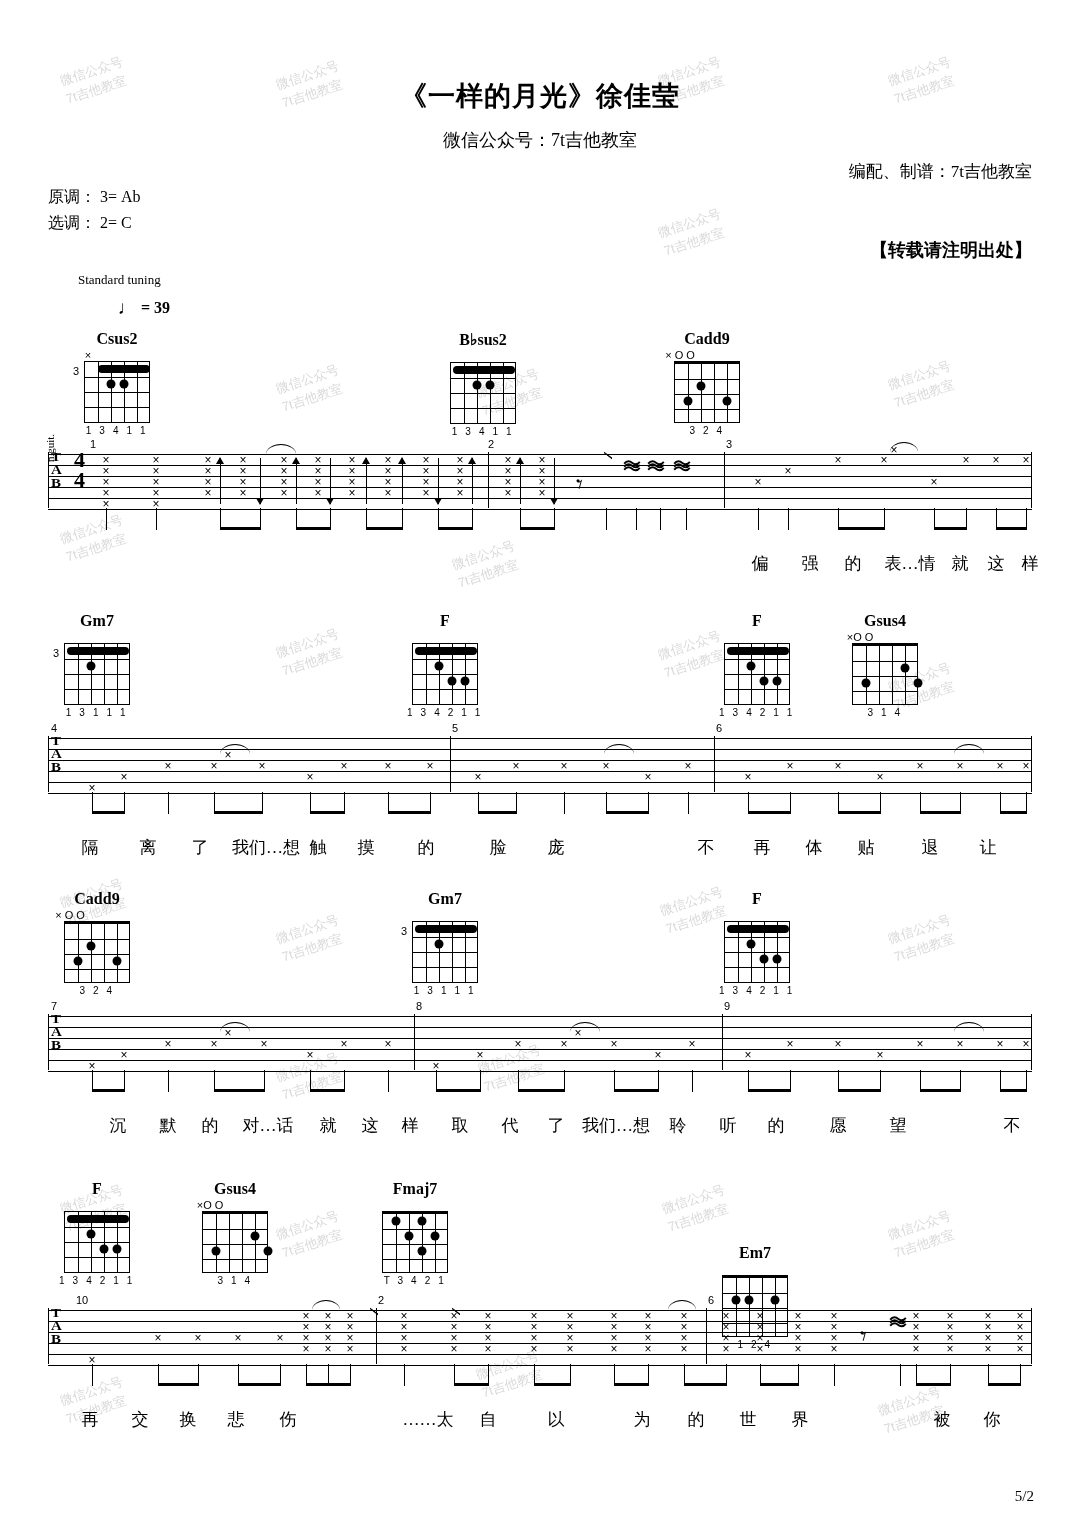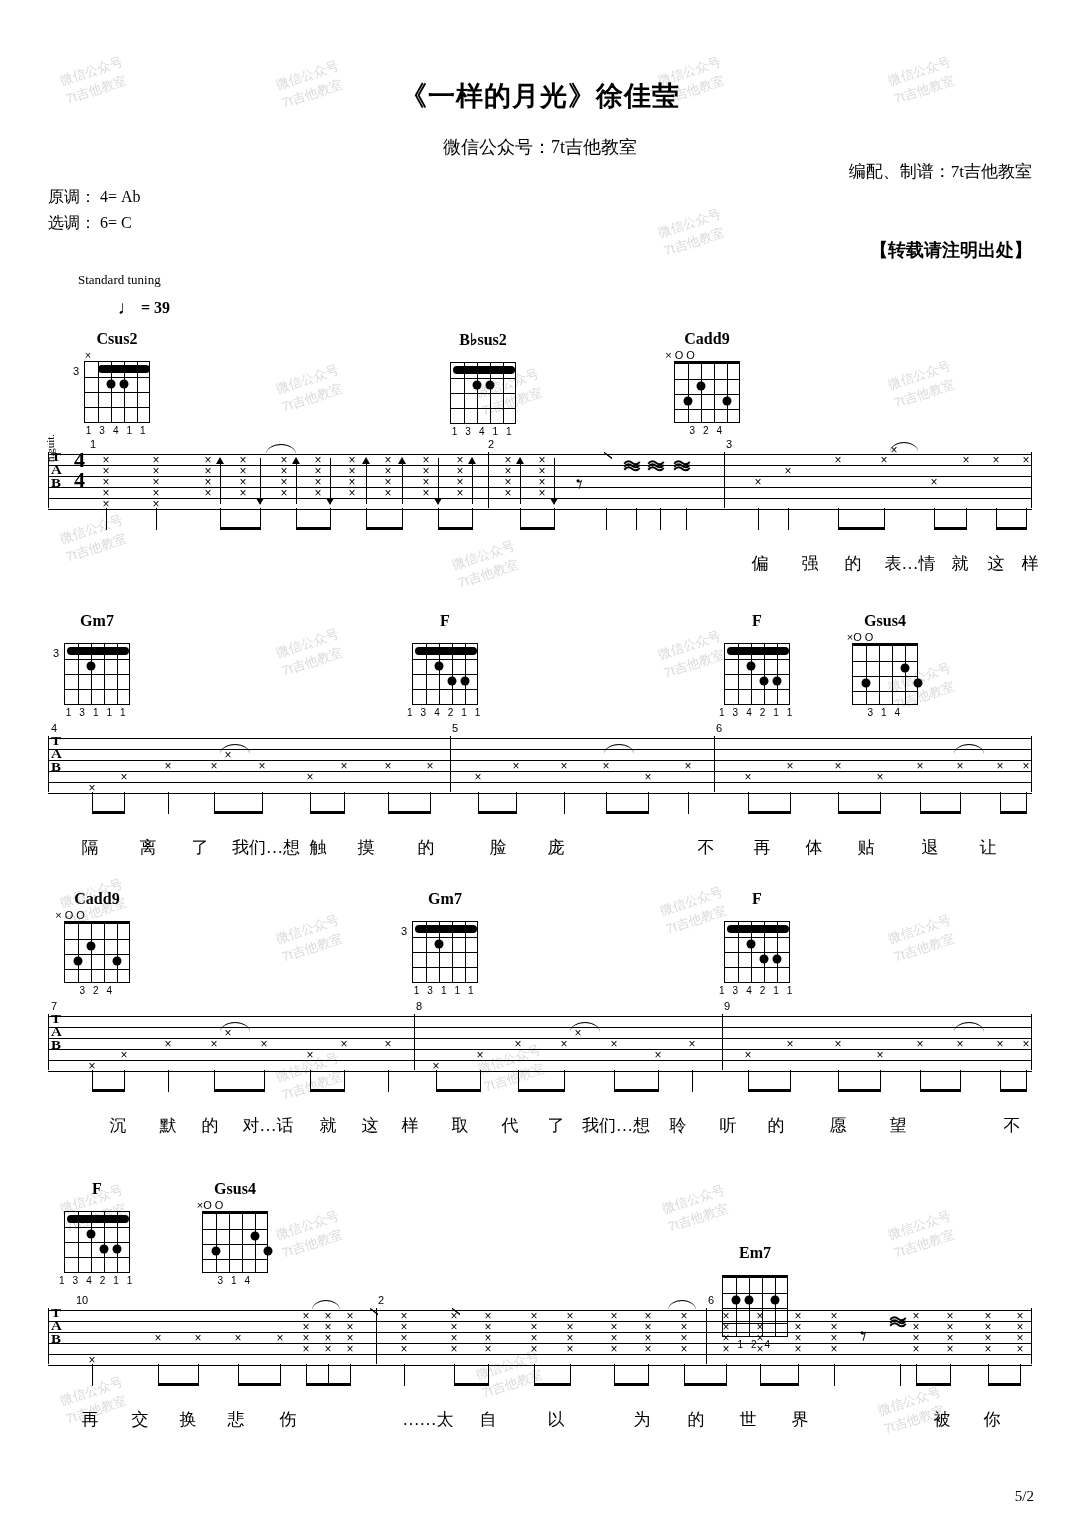--- a/index.html
+++ b/index.html
@@ -47,21 +47,20 @@
     font-weight: 700;
     letter-spacing: 1px;
   }
   .subtitle {
     position: absolute;
     top: 128px;
     left: 0;
     width: 1080px;
     text-align: center;
     font-size: 18px;
-    margin-top: 7px;
   }
   .credit {
     position: absolute;
     top: 160px;
     right: 48px;
     font-size: 17px;
   }
   .repost {
     position: absolute;
     top: 238px;
@@ -356,22 +355,22 @@
   <div class="wm" style="left:890px; top:1216px;">微信公众号<br>7t吉他教室</div>
   <div class="wm" style="left:62px; top:1382px;">微信公众号<br>7t吉他教室</div>
   <div class="wm" style="left:478px; top:1356px;">微信公众号<br>7t吉他教室</div>
   <div class="wm" style="left:880px; top:1392px;">微信公众号<br>7t吉他教室</div>
 
   <div class="title">《一样的月光》徐佳莹</div>
   <div class="subtitle">微信公众号：7t吉他教室</div>
   <div class="credit">编配、制谱：7t吉他教室</div>
   <div class="repost">【转载请注明出处】</div>
   <div class="keys">
-    <div>原调：  4= Ab</div>
-    <div>选调：  6= C</div>
+    <div>原调：  3= Ab</div>
+    <div>选调：  2= C</div>
   </div>
   <div class="tuning">Standard tuning</div>
   <div class="tempo">
     <span class="note">♩</span>
     <span>= 39</span>
   </div>
   <div class="nguit">n.guit.</div>
   <div class="pageno">5/2</div>
 
   <div class="chord" style="left:78px; top:330px;">
@@ -963,20 +962,39 @@
       <div class="hline" style="top:15px;"></div>
         <div class="hline" style="top:30px;"></div>
         <div class="hline" style="top:45px;"></div>
       <div class="dot" style="left:13px; top:37px;"></div>
       <div class="dot" style="left:52px; top:22px;"></div>
       <div class="dot" style="left:65px; top:37px;"></div>
     </div>
     <div class="fingers">3     1 4</div>
   </div>
 
+  <div class="chord" style="left:376px; top:1180px;">
+    <div class="cname">Fmaj7</div>
+    <div class="marks"></div>
+    <div class="grid barre-top">
+      <div class="vline" style="left:13px;"></div>
+        <div class="vline" style="left:26px;"></div>
+      <div class="vline" style="left:39px;"></div>
+        <div class="vline" style="left:52px;"></div>
+      <div class="hline" style="top:15px;"></div>
+        <div class="hline" style="top:30px;"></div>
+        <div class="hline" style="top:45px;"></div>
+      <div class="dot" style="left:13px; top:7px;"></div>
+      <div class="dot" style="left:39px; top:7px;"></div>
+      <div class="dot" style="left:26px; top:22px;"></div>
+      <div class="dot" style="left:52px; top:22px;"></div>
+      <div class="dot" style="left:39px; top:37px;"></div>
+    </div>
+    <div class="fingers">T 3 4 2 1</div>
+  </div>
 
   <div class="chord" style="left:716px; top:1244px;">
     <div class="cname">Em7</div>
     <div class="marks"></div>
     <div class="grid barre-top">
       <div class="vline" style="left:13px;"></div>
         <div class="vline" style="left:26px;"></div>
       <div class="vline" style="left:39px;"></div>
         <div class="vline" style="left:52px;"></div>
       <div class="hline" style="top:15px;"></div>

